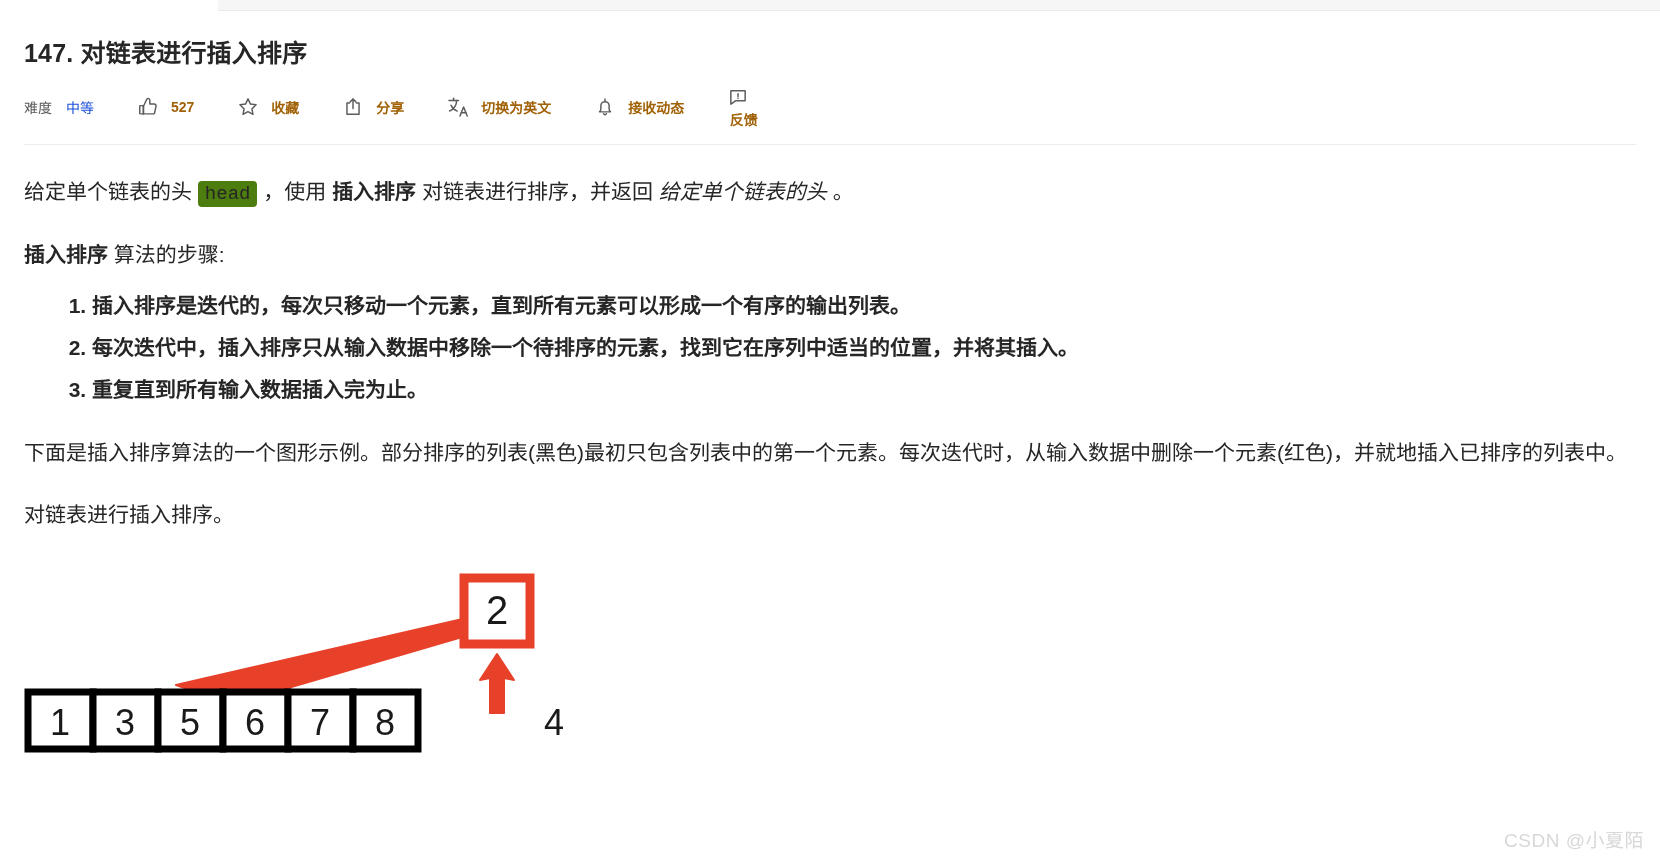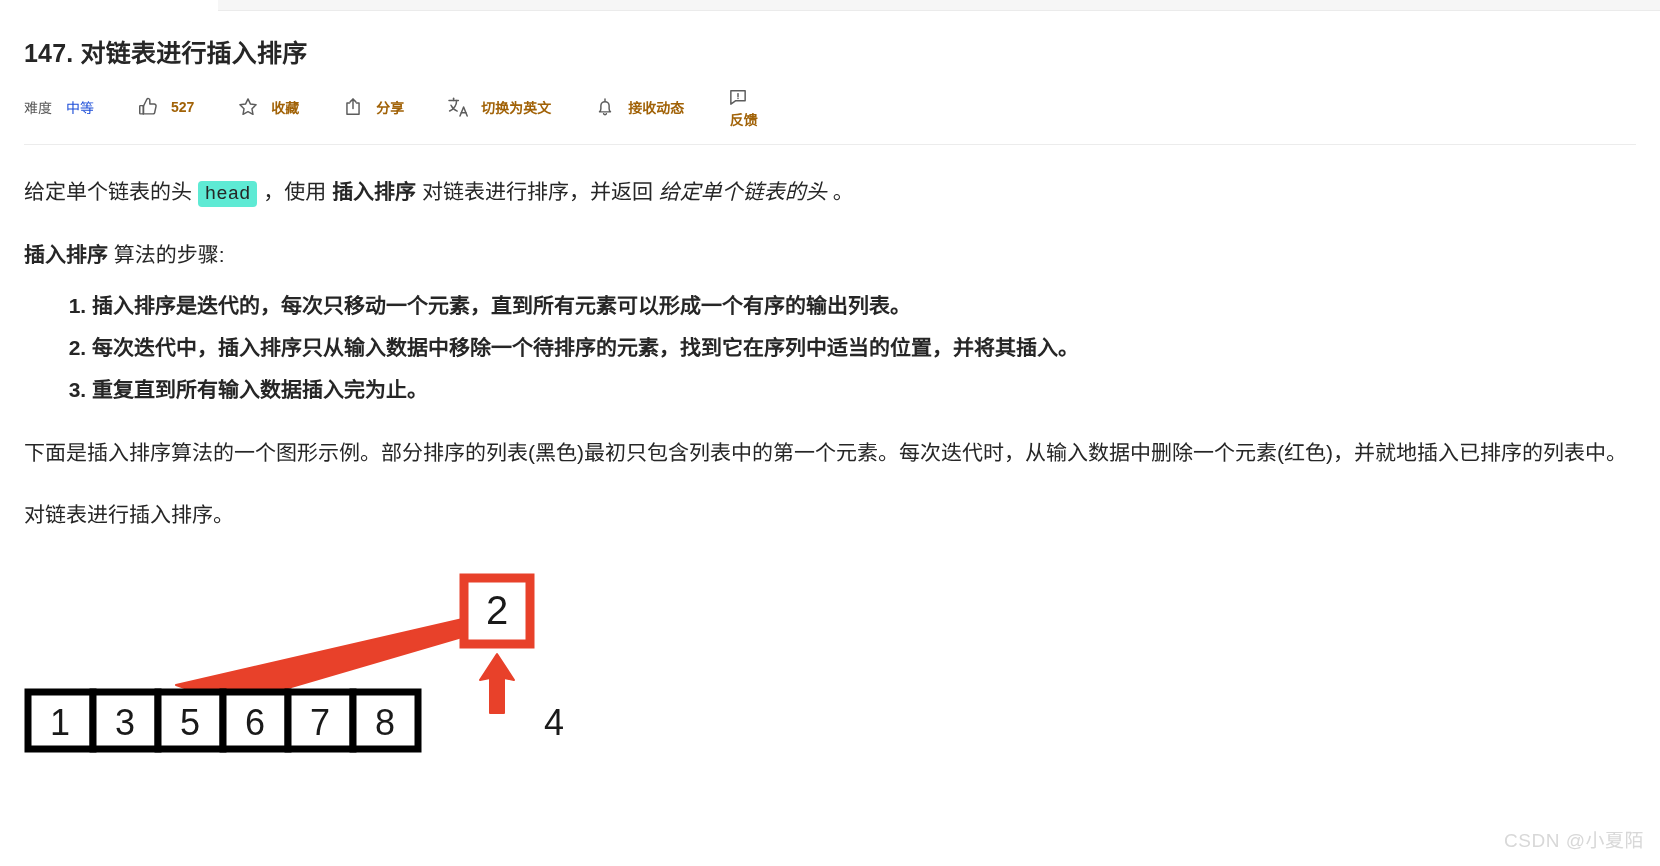--- a/index.html
+++ b/index.html
@@ -102,21 +102,21 @@
     font-size: 21px;
     line-height: 1.62;
     color: #262626;
   }
   .content p {
     margin: 28px 0 0 0;
   }
   .content p.first { margin-top: 30px; }
   code.inline {
     font-family: "Liberation Mono", "DejaVu Sans Mono", monospace;
-    background: #5eead4;
+    background: #4d7c0f;
     border-radius: 4px;
     padding: 2px 7px;
     font-size: 19px;
     color: #262626;
   }
   strong { font-weight: 700; }
   em { font-style: italic; }
 
   ol.steps {
     margin: 16px 0 0 0;

